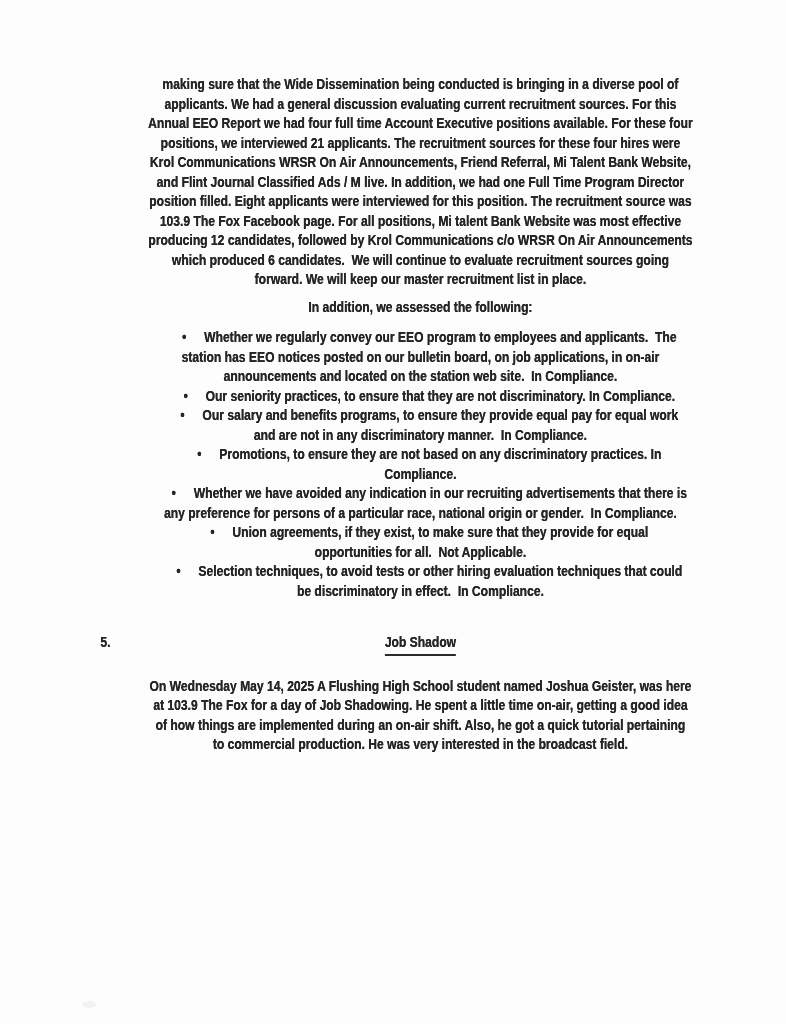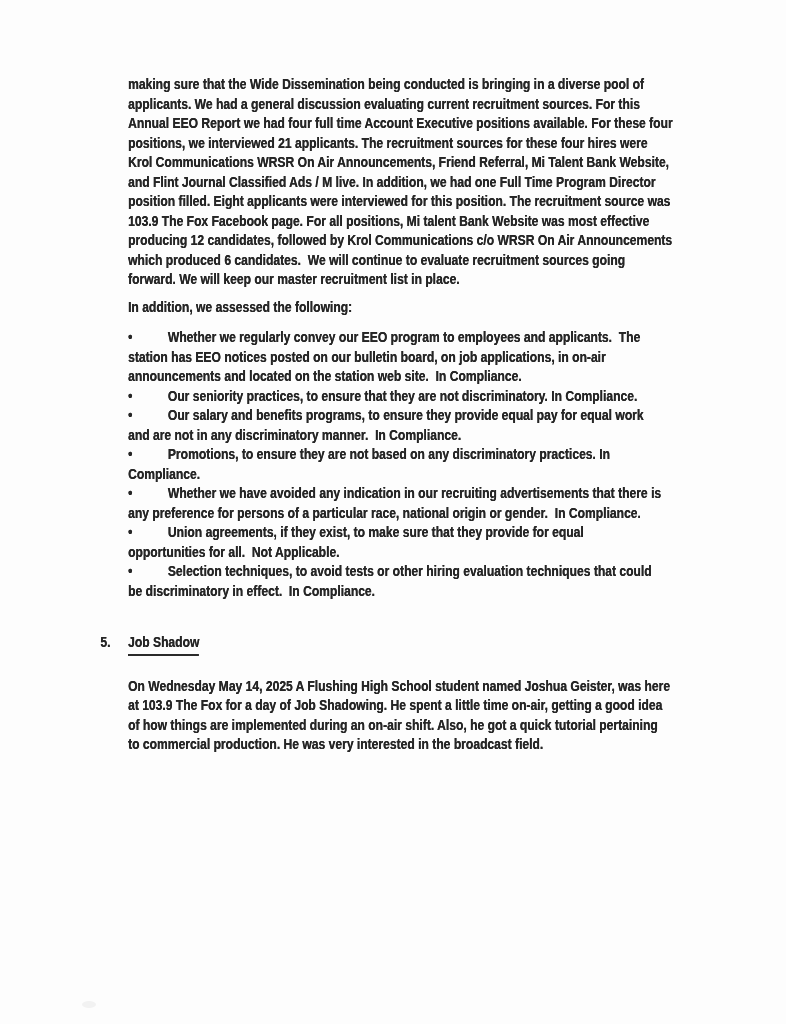--- a/index.html
+++ b/index.html
@@ -9,20 +9,21 @@
   }
   .page {
     position: relative;
     width: 786px;
     height: 1024px;
     background: #fdfdfd;
     overflow: hidden;
     font-family: "Liberation Sans", "DejaVu Sans", sans-serif;
     font-weight: 700;
     color: #262626;
+    text-align: center;
   }
   .content {
     position: absolute;
     left: 128px;
     top: 75px;
   }
   
   .scale {
     transform: scaleX(0.865);
     transform-origin: 0 0;

